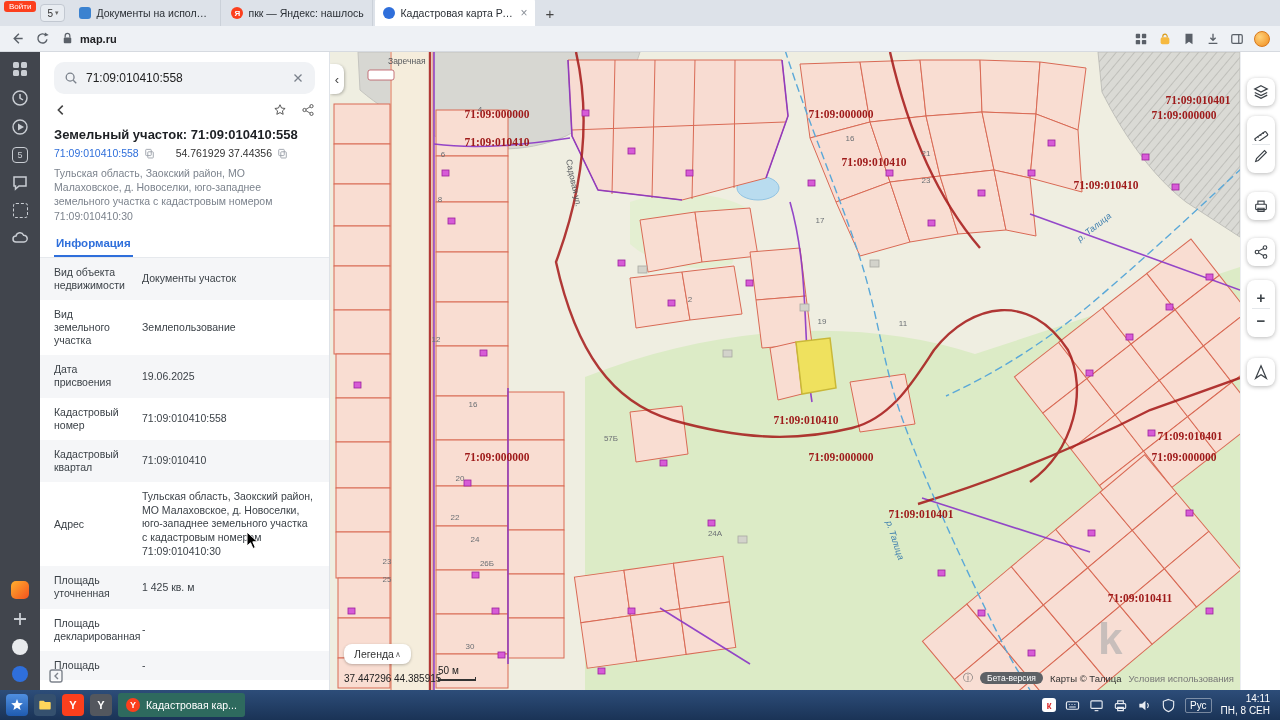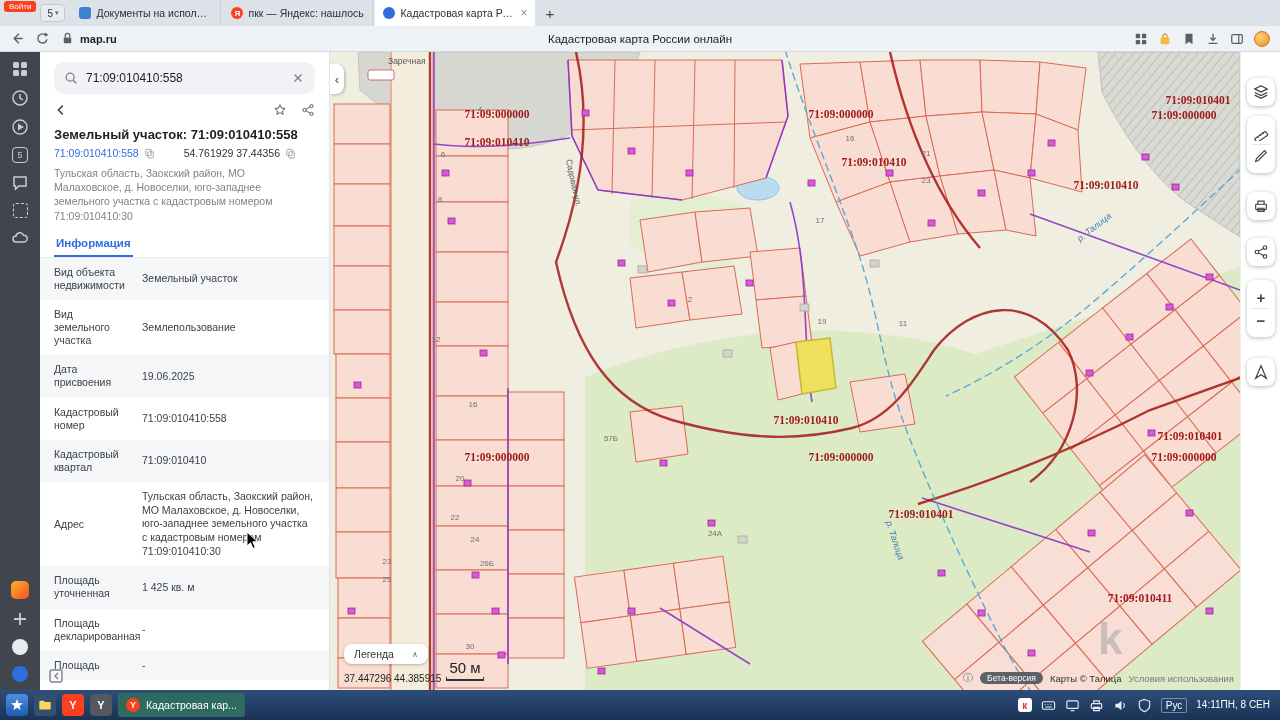--- a/index.html
+++ b/index.html
@@ -48,40 +48,40 @@
 
 .panel{width:290px;background:#fff;display:flex;flex-direction:column;overflow:hidden;position:relative;border-right:1px solid #dfe3e8;flex:none}
 .search{margin:10px 14px 4px;height:32px;background:#f0f2f5;border-radius:10px;display:flex;align-items:center;padding:0 10px;gap:8px;flex:none}
 .search input{border:0;background:transparent;outline:0;font-size:12px;color:#222;flex:1;font-family:inherit;min-width:0}
 .s-ic{width:14px;height:14px;color:#7a818b;flex:none}
 .actions{display:flex;align-items:center;padding:5px 14px;gap:14px;flex:none}
 .spacer{flex:1}
 .ptitle{font-size:13px;font-weight:bold;color:#1c1f23;padding:5px 14px 4px;flex:none}
 .links{display:flex;align-items:center;gap:5px;padding:1px 14px;font-size:10.5px;flex:none}
 .cadlink{color:#2f6fdb}
-.coordtxt{color:#333;margin-left:24px}
+.coordtxt{color:#333;margin-left:16px}
 .copy-ic{width:11px;height:11px;color:#9aa0a8;flex:none}
 .note{padding:6px 14px 4px;font-size:10.5px;line-height:1.35;color:#7c838d;flex:none}
 .tabrow{border-bottom:1px solid #e6e9ed;padding:0 14px;margin-top:2px;flex:none}
 .infotab{display:inline-block;padding:8px 2px 6px;font-size:11.5px;color:#2f6fdb;border-bottom:2px solid #2f6fdb;font-weight:bold}
 .itable{flex:1;overflow:hidden}
 .irow{display:flex;font-size:10.5px;color:#3c4248;align-items:center}
 .irow:nth-child(odd){background:#f5f6f8}
 .ilabel{width:96px;padding:8px 6px 8px 14px;flex:none;line-height:1.25}
 .ivalue{flex:1;padding:8px 14px 8px 6px;line-height:1.3}
 .panel-collapse{position:absolute;left:8px;bottom:6px;width:16px;height:16px;color:#7d838c}
 
 
 .mapwrap{flex:1;position:relative;overflow:hidden;background:#efeee1}
 .map-svg{position:absolute;inset:0;width:100%;height:100%;display:block}
 .collapse-handle{position:absolute;left:0;top:12px;width:14px;height:30px;background:#fff;border-radius:0 8px 8px 0;box-shadow:1px 1px 3px rgba(0,0,0,.25);display:flex;align-items:center;justify-content:center;font-size:13px;color:#444;z-index:3}
-.legend-btn{position:absolute;left:14px;bottom:26px;background:#fff;border-radius:8px;box-shadow:0 1px 3px rgba(0,0,0,.25);padding:4px 10px;font-size:10.5px;color:#333;display:flex;gap:18px;align-items:center;z-index:3}
+.legend-btn{position:absolute;left:14px;bottom:26px;background:#fff;border-radius:8px;box-shadow:0 1px 3px rgba(0,0,0,.25);padding:4px 10px;font-size:10.5px;color:#333;display:flex;gap:1px;align-items:center;z-index:3}
 .legend-caret{font-size:8px;color:#666}
 .map-coords{position:absolute;left:14px;bottom:6px;font-size:10px;color:#222;z-index:3}
-.scalebar{position:absolute;left:116px;bottom:9px;z-index:3;font-size:15px;color:#222;text-align:center}
+.scalebar{position:absolute;left:108px;bottom:9px;z-index:3;font-size:10px;color:#222;text-align:left}
 .scaleline{width:38px;border-bottom:2px solid #333;border-left:1px solid #333;border-right:1px solid #333;height:4px;margin-top:1px}
 .attrib{position:absolute;right:6px;bottom:5px;display:flex;align-items:center;gap:7px;z-index:3;font-size:9.5px;color:#333}
 .beta{background:#5d6166;color:#fff;border-radius:8px;padding:1px 7px;font-size:8.5px}
 .terms{color:#777}
 .info-ic{color:#666;font-size:10px}
 
 
 .rail{width:40px;background:#fff;position:relative;border-left:1px solid #eceef1;flex:none}
 .rbtn{position:absolute;left:6px;width:28px;background:#fff;border-radius:8px;box-shadow:0 1px 4px rgba(0,0,0,.28);display:flex;flex-direction:column;align-items:center;justify-content:center}
 .rbtn.single{height:28px}
@@ -96,21 +96,21 @@
 .tb-files{background:#35506e}
 .tb-yred{background:#fc3f1d}
 .tb-ydark{background:#53575e}
 .winbtn{height:24px;background:#2e6a5e;border-radius:3px;display:flex;align-items:center;gap:6px;padding:0 8px;color:#fff;font-size:10.5px;max-width:170px}
 .winfav{width:14px;height:14px;border-radius:50%;background:#fc3f1d;color:#fff;font-size:9px;font-weight:bold;display:flex;align-items:center;justify-content:center;flex:none}
 .wintitle{white-space:nowrap;overflow:hidden;text-overflow:ellipsis}
 .tray{margin-left:auto;display:flex;align-items:center;gap:9px;color:#e8ecf2}
 .tray-ic{width:15px;height:15px;color:#e8ecf2;display:flex;align-items:center;justify-content:center}
 .tray-k{width:14px;height:14px;border-radius:3px;background:#fff;color:#d33;font-size:10px;font-weight:bold;display:flex;align-items:center;justify-content:center}
 .lang{font-size:10px;color:#fff;padding:1px 4px;border:1px solid rgba(255,255,255,.4);border-radius:2px}
-.clock{display:flex;flex-direction:row;align-items:center;font-size:10px;line-height:1.2;color:#fff;padding-right:4px}
+.clock{display:flex;flex-direction:column;align-items:flex-end;font-size:10px;line-height:1.2;color:#fff;padding-right:4px}
 
 
 .cursor{position:absolute;left:246px;top:531px;z-index:50;pointer-events:none}
 </style>
 </head>
 <body>
 
 <div class="screen">
 
   <div class="tabbar">
@@ -143,21 +143,20 @@
         <path d="M12.8 9a4.9 4.9 0 1 1-1.2-4.4" fill="none" stroke="currentColor" stroke-width="1.5"></path>
         <polygon points="10.6,1.6 14.6,4.2 10.2,5.9" fill="currentColor"></polygon>
       </svg>
     <div class="urlbox">
       <svg class="nav-ic" viewBox="0 0 16 16">
           <rect x="4" y="7" width="8" height="6" rx="1" fill="currentColor"></rect>
           <path d="M5.5 7 V5 a2.5 2.5 0 0 1 5 0 V7" fill="none" stroke="currentColor" stroke-width="1.3"></path>
         </svg>
       <span>map.ru</span>
     </div>
-    <div class="page-title">Кадастровая карта России онлайн</div>
     <div class="tool-icons">
       <svg class="nav-ic" viewBox="0 0 16 16">
           <rect x="2" y="2" width="5" height="5" rx="1" fill="currentColor"></rect>
           <rect x="9" y="2" width="5" height="5" rx="1" fill="currentColor"></rect>
           <rect x="2" y="9" width="5" height="5" rx="1" fill="currentColor"></rect>
           <rect x="9" y="9" width="5" height="5" rx="1" fill="currentColor"></rect>
         </svg>
       <svg class="nav-ic" viewBox="0 0 16 16">
           <rect x="3" y="6" width="10" height="8" rx="2" fill="#f6b93f"></rect>
           <path d="M5.5 6 V5 a2.5 2.5 0 0 1 5 0 V6" fill="none" stroke="#d89a18" stroke-width="1.3"></path>
@@ -249,21 +248,21 @@
             <rect x="2.5" y="2" width="8" height="9" rx="1" fill="none" stroke="currentColor" stroke-width="1.3"></rect>
           </svg>
       </div>
       <div class="note">Тульская область, Заокский район, МО Малаховское, д. Новоселки, юго-западнее земельного участка с кадастровым номером 71:09:010410:30</div>
       <div class="tabrow">
         <span class="infotab">Информация</span>
       </div>
       <div class="itable">
         <div class="irow">
             <div class="ilabel">Вид объекта недвижимости</div>
-            <div class="ivalue">Земельный участок</div>
+            <div class="ivalue">Документы участок</div>
           </div>
         <div class="irow">
             <div class="ilabel">Вид земельного участка</div>
             <div class="ivalue">Землепользование</div>
           </div>
         <div class="irow">
             <div class="ilabel">Дата присвоения</div>
             <div class="ivalue">19.06.2025</div>
           </div>
         <div class="irow">

